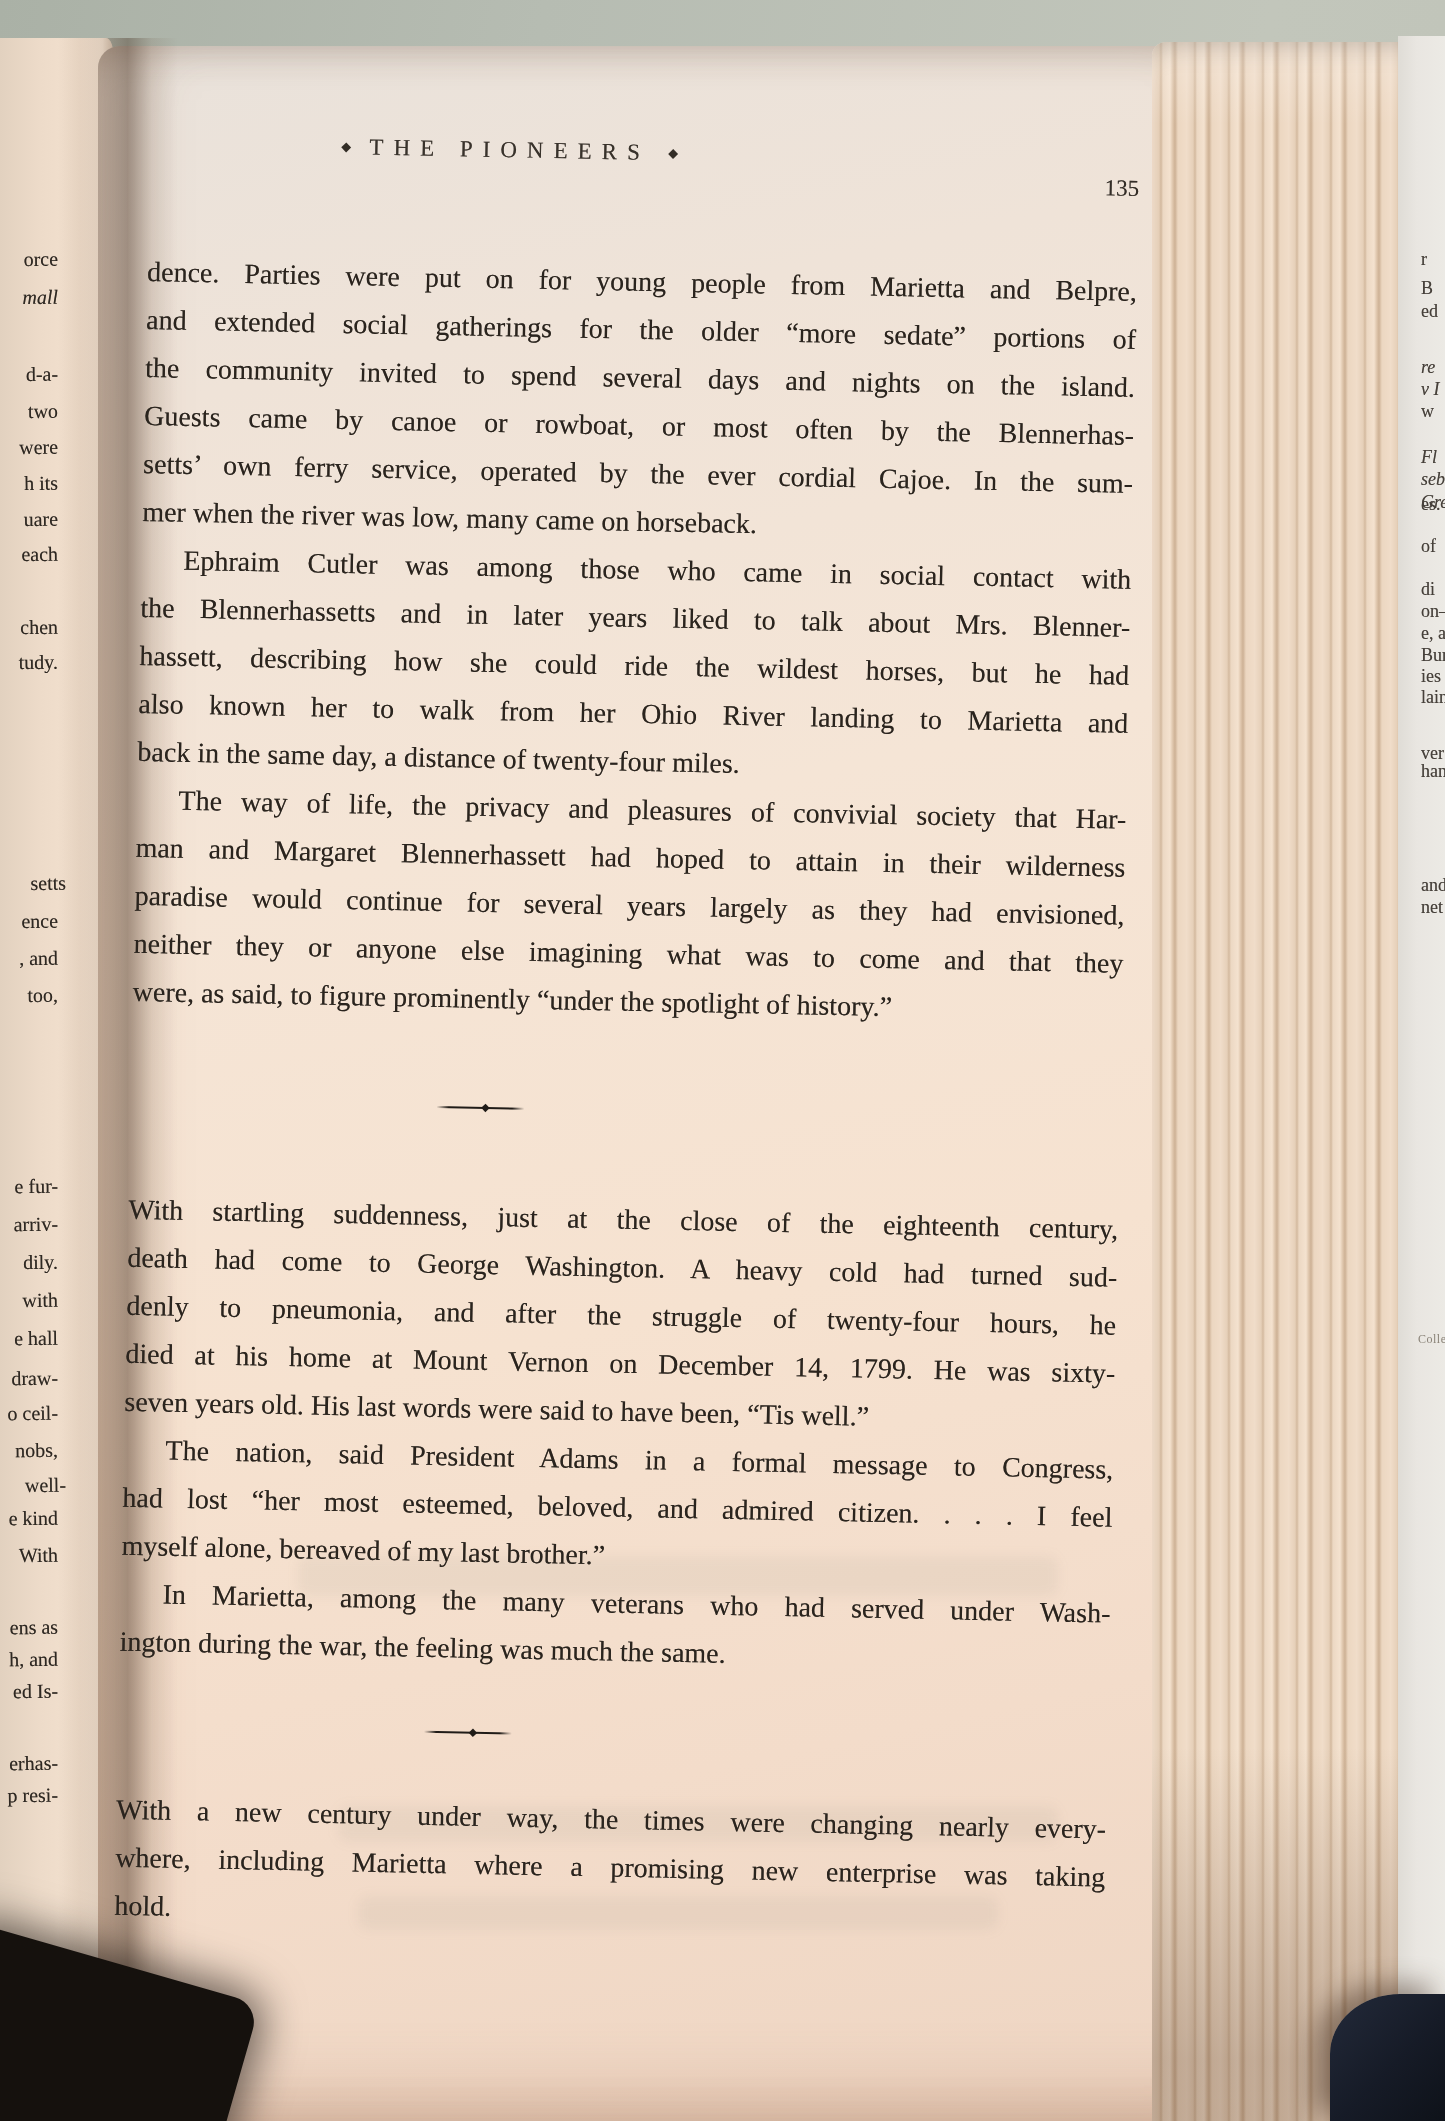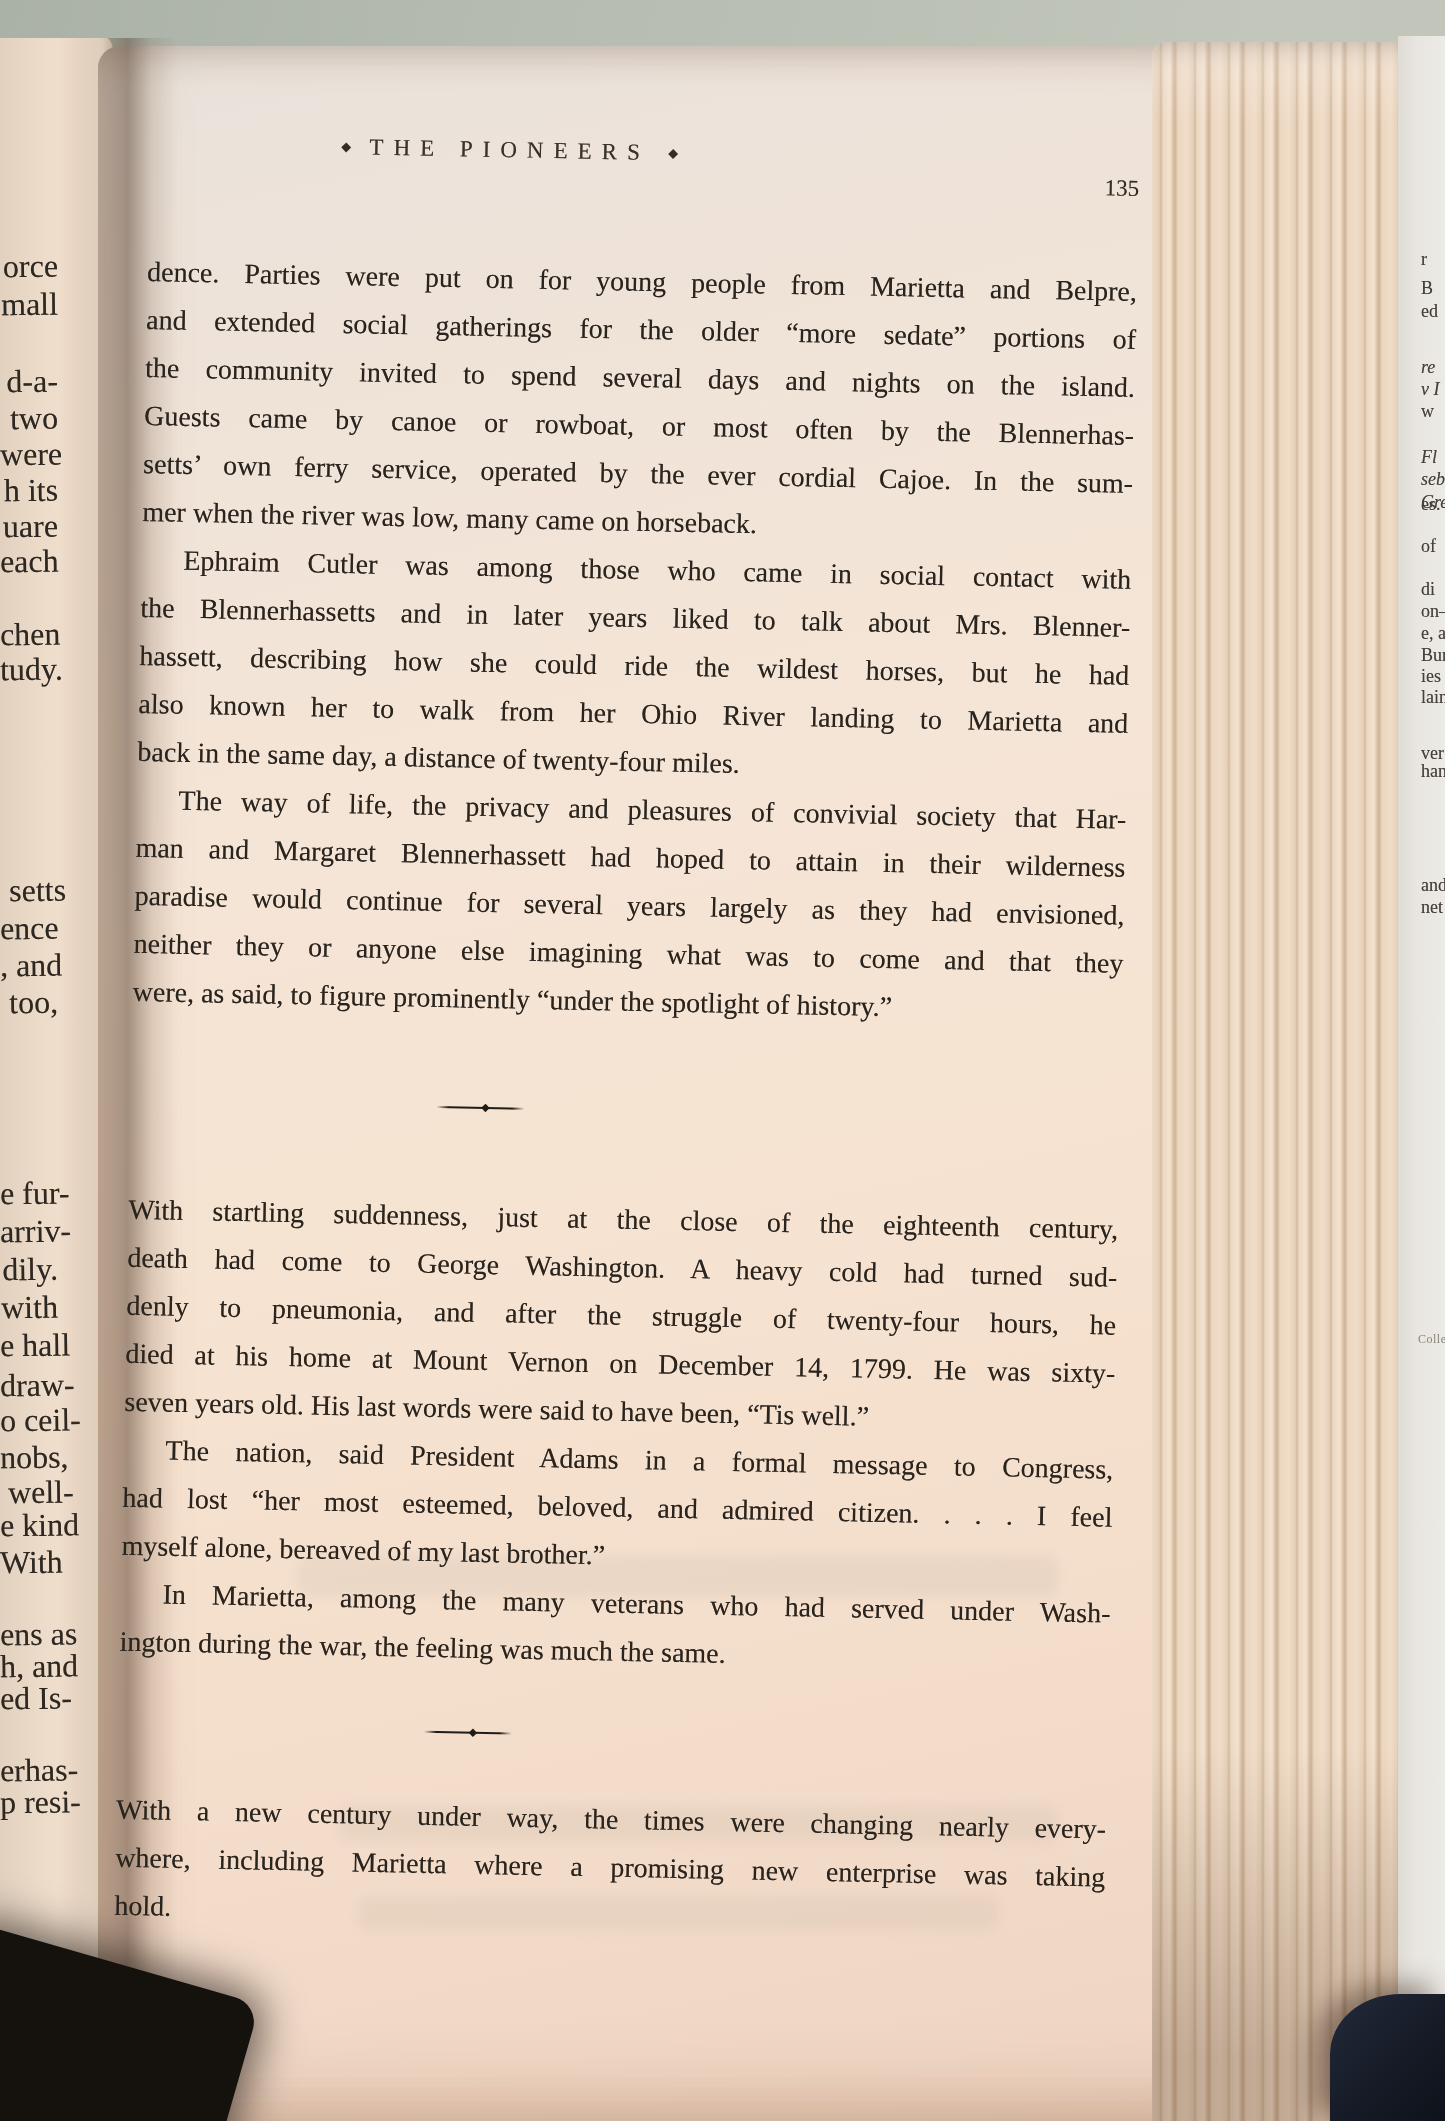--- a/index.html
+++ b/index.html
@@ -9,21 +9,21 @@
     font-family:"Liberation Serif", serif;
   }
   
   .left-page{
     position:absolute;left:0;top:38px;width:114px;height:1995px;
     background:linear-gradient(90deg,#e2d1bf 0%,#eddbc9 35%,#f3e1cf 70%,#fdeede 90%,#ecd8c4 100%);
     border-bottom-right-radius:110px 70px;border-top-right-radius:8px 20px;
   }
   .lfrag{
     position:absolute;left:0;width:58px;text-align:right;
-    font-size:32px;color:#2e2822;white-space:pre;transform:rotate(-0.7deg);
+    font-size:20px;color:#2e2822;white-space:pre;transform:rotate(-0.7deg);
     text-shadow:0 0 .5px rgba(46,40,34,.5);
   }
   
   .gutter{
     position:absolute;left:58px;top:38px;width:120px;height:2028px;
     background:linear-gradient(90deg,rgba(97,68,46,0) 0%,rgba(97,68,46,.18) 35%,rgba(66,44,28,.38) 58%,rgba(97,68,46,.12) 78%,rgba(97,68,46,0) 100%);
     pointer-events:none;z-index:3;
   }
   
   .main-page{
@@ -116,21 +116,21 @@
     border-top-left-radius:70px 60px;z-index:9;
     box-shadow:-14px -10px 26px rgba(60,40,26,.45);
   }
 </style>
 </head>
 <body>
 
 <div class="left-page">
   <div id="left-fragments">
       <div class="lfrag" style="top: 210px;">orce</div>
-      <div class="lfrag" style="top: 248px;">mall</div>
+      <div class="lfrag" style="top: 248px; font-style: italic;">mall</div>
       <div class="lfrag" style="top: 325px;">d-a-</div>
       <div class="lfrag" style="top: 362px;">two</div>
       <div class="lfrag" style="top: 398px;">were</div>
       <div class="lfrag" style="top: 434px;">h its</div>
       <div class="lfrag" style="top: 470px;">uare</div>
       <div class="lfrag" style="top: 505px;">each</div>
       <div class="lfrag" style="top: 578px;">chen</div>
       <div class="lfrag" style="top: 613px;">tudy.</div>
       <div class="lfrag" style="top: 834px; padding-left: 8px;">setts</div>
       <div class="lfrag" style="top: 872px;">ence</div>

